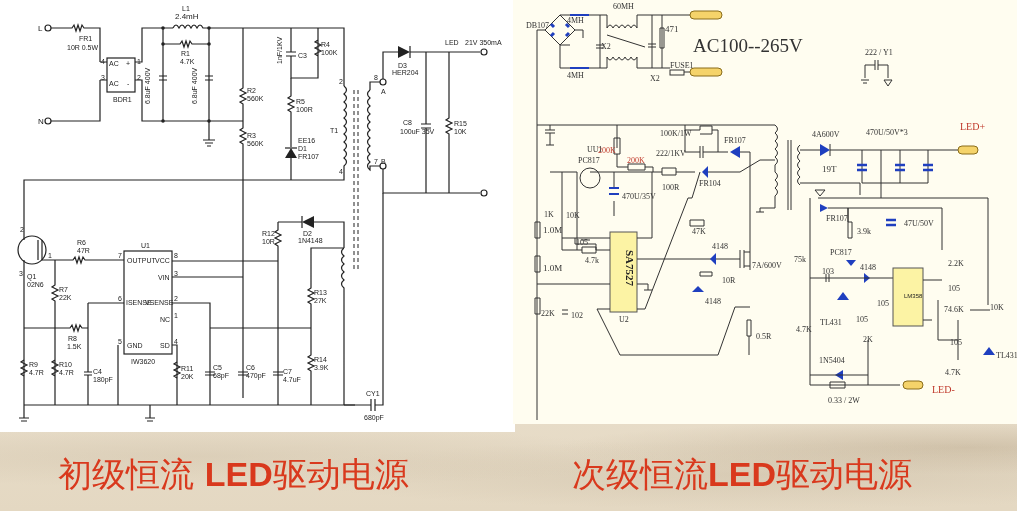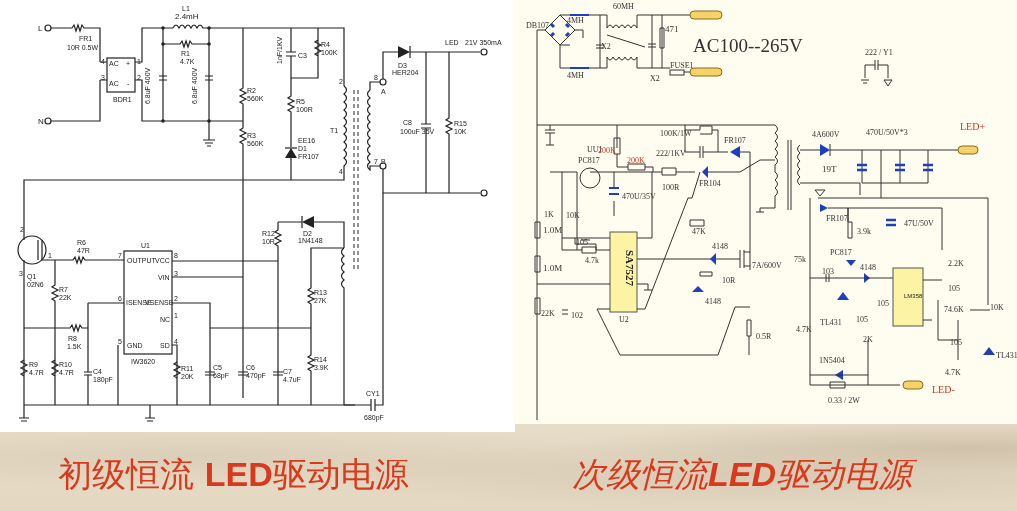--- a/index.html
+++ b/index.html
@@ -18,21 +18,21 @@
   .rink{stroke:#333;stroke-width:1;fill:none;}
   .lbl{font-family:"Liberation Sans",sans-serif;font-size:8px;fill:#222;}
   .lbl7{font-family:"Liberation Sans",sans-serif;font-size:7px;fill:#222;}
   .rl{font-family:"Liberation Serif",serif;font-size:8px;fill:#333;}
   .rlb{font-family:"Liberation Serif",serif;font-size:9px;fill:#333;}
   .ac{font-family:"Liberation Serif",serif;font-size:19px;fill:#333;}
   .red{font-family:"Liberation Serif",serif;font-size:10px;fill:#c0392b;}
   .caption{position:absolute;top:452px;font-size:34px;color:#d9391d;font-family:"DejaVu Sans",sans-serif;white-space:nowrap;letter-spacing:0px;}
   .caption b{font-family:"Liberation Sans",sans-serif;font-weight:bold;}
   #cap-left{left:58px;}
-  #cap-right{left:572px;font-style:italic;}
+  #cap-right{left:572px;}
 </style>
 </head>
 <body>
 
 <div class="bgtex"></div>
 
 <div class="panel-left">
 <svg width="515" height="432">
 
   <circle cx="48" cy="28" r="3" class="ink"></circle>

